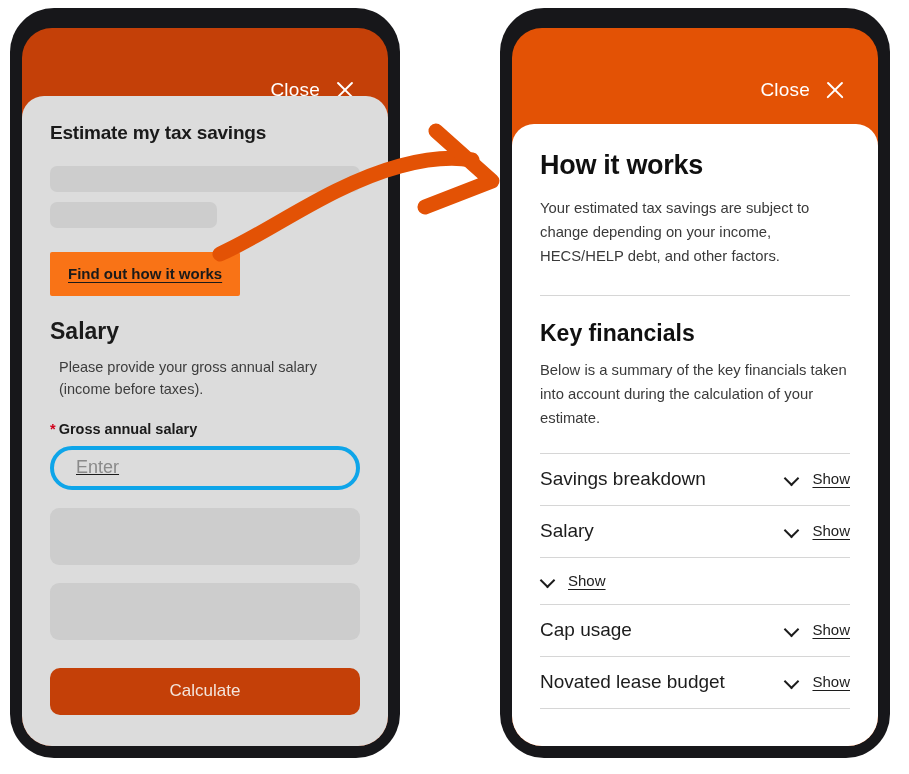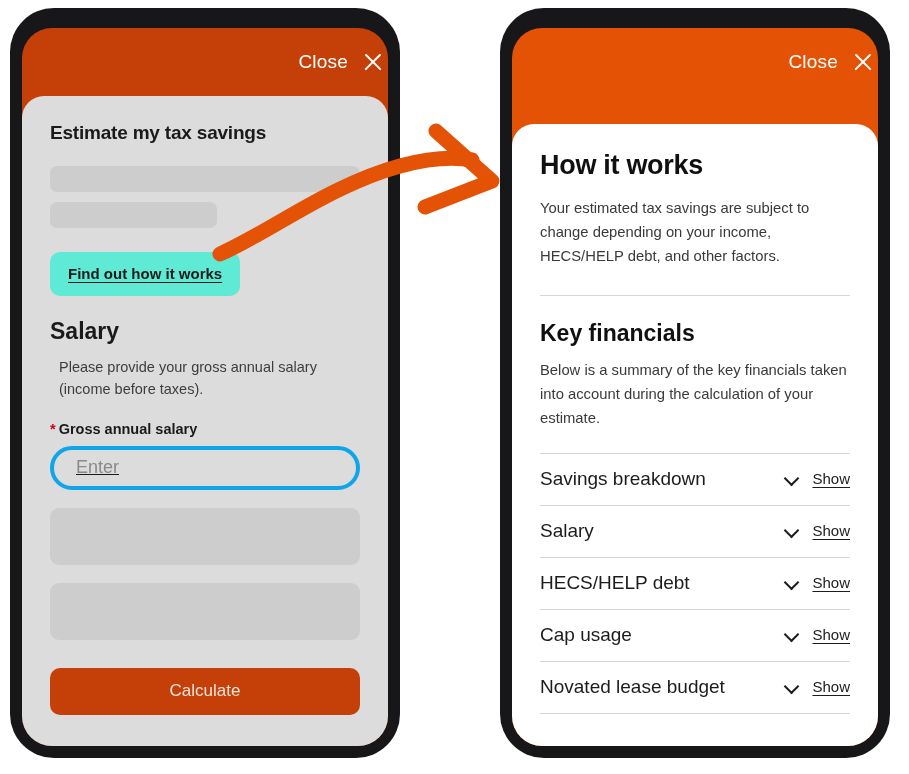--- a/index.html
+++ b/index.html
@@ -36,22 +36,23 @@
   }
   #phone-left  .screen { background: #c44008; }
   #phone-right .screen { background: #e35205; }
 
   
   .modal-header {
     height: 68px;
     display: flex;
     align-items: center;
     justify-content: flex-end;
-    padding-right: 4px;
+    padding-right: 32px;
     box-sizing: border-box;
+    margin-top: 28px;
   }
   .close-btn {
     display: flex;
     align-items: center;
     gap: 14px;
     cursor: pointer;
     user-select: none;
   }
   .close-label {
     color: #ffffff;
@@ -104,22 +105,22 @@
     background: #cdcdcd;
     border-radius: 7px;
     height: 26px;
     margin-bottom: 10px;
   }
   .skeleton.w-full { width: 100%; }
   .skeleton.w-half { width: 54%; }
 
   .ghost-link-btn {
     display: inline-block;
-    background: #5eead4;
-    border-radius: 10px;
+    background: #f97316;
+    border-radius: 2px;
     padding: 13px 18px;
     margin-top: 14px;
     margin-bottom: 22px;
     cursor: pointer;
   }
   .ghost-link-btn span {
     font-size: 15px;
     font-weight: bold;
     color: #1a1a1a;
     text-decoration: underline;
@@ -335,21 +336,20 @@
 
           <div class="acc-row">
             <span class="acc-label">Salary</span>
             <span class="acc-right">
               <span class="chev"></span>
               <span class="acc-show">Show</span>
             </span>
           </div>
 
           <div class="acc-row">
-            <span class="acc-label">HECS/HELP debt</span>
             <span class="acc-right">
               <span class="chev"></span>
               <span class="acc-show">Show</span>
             </span>
           </div>
 
           <div class="acc-row">
             <span class="acc-label">Cap usage</span>
             <span class="acc-right">
               <span class="chev"></span>

